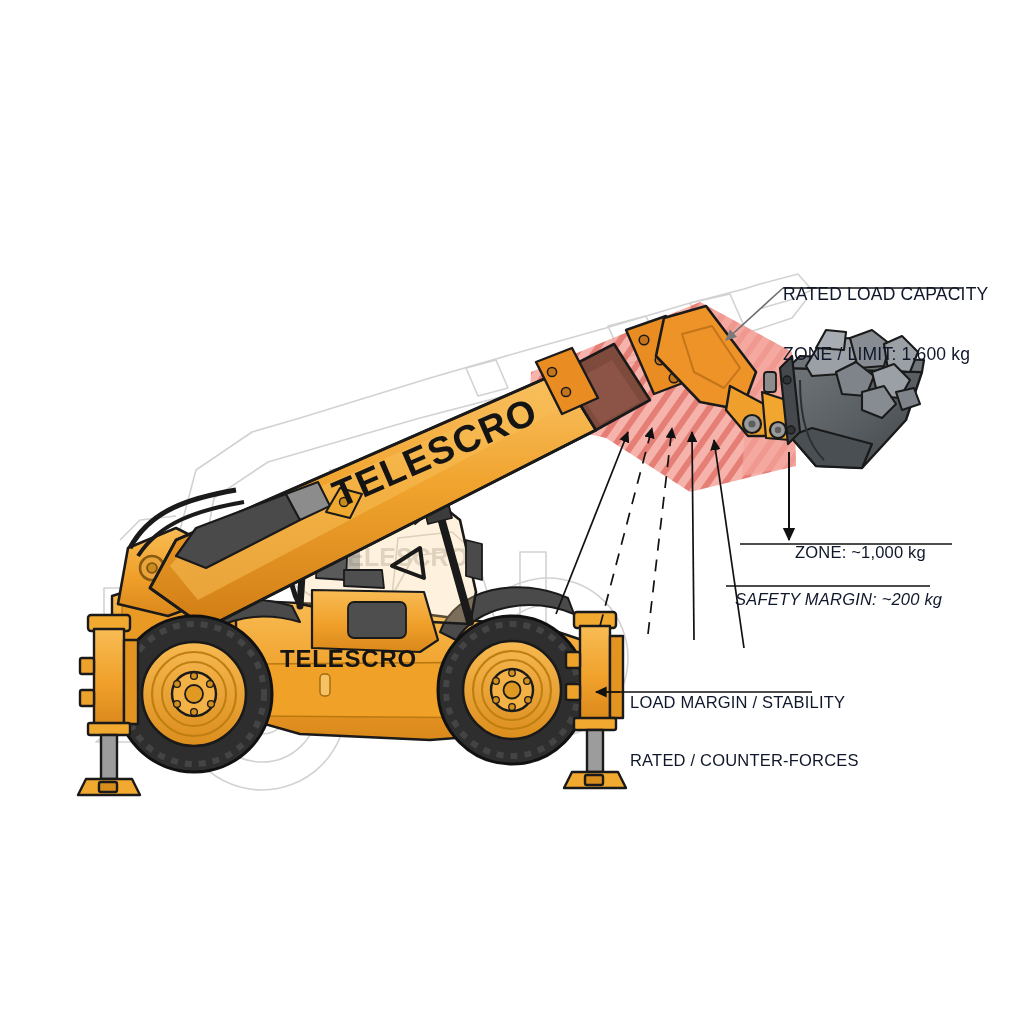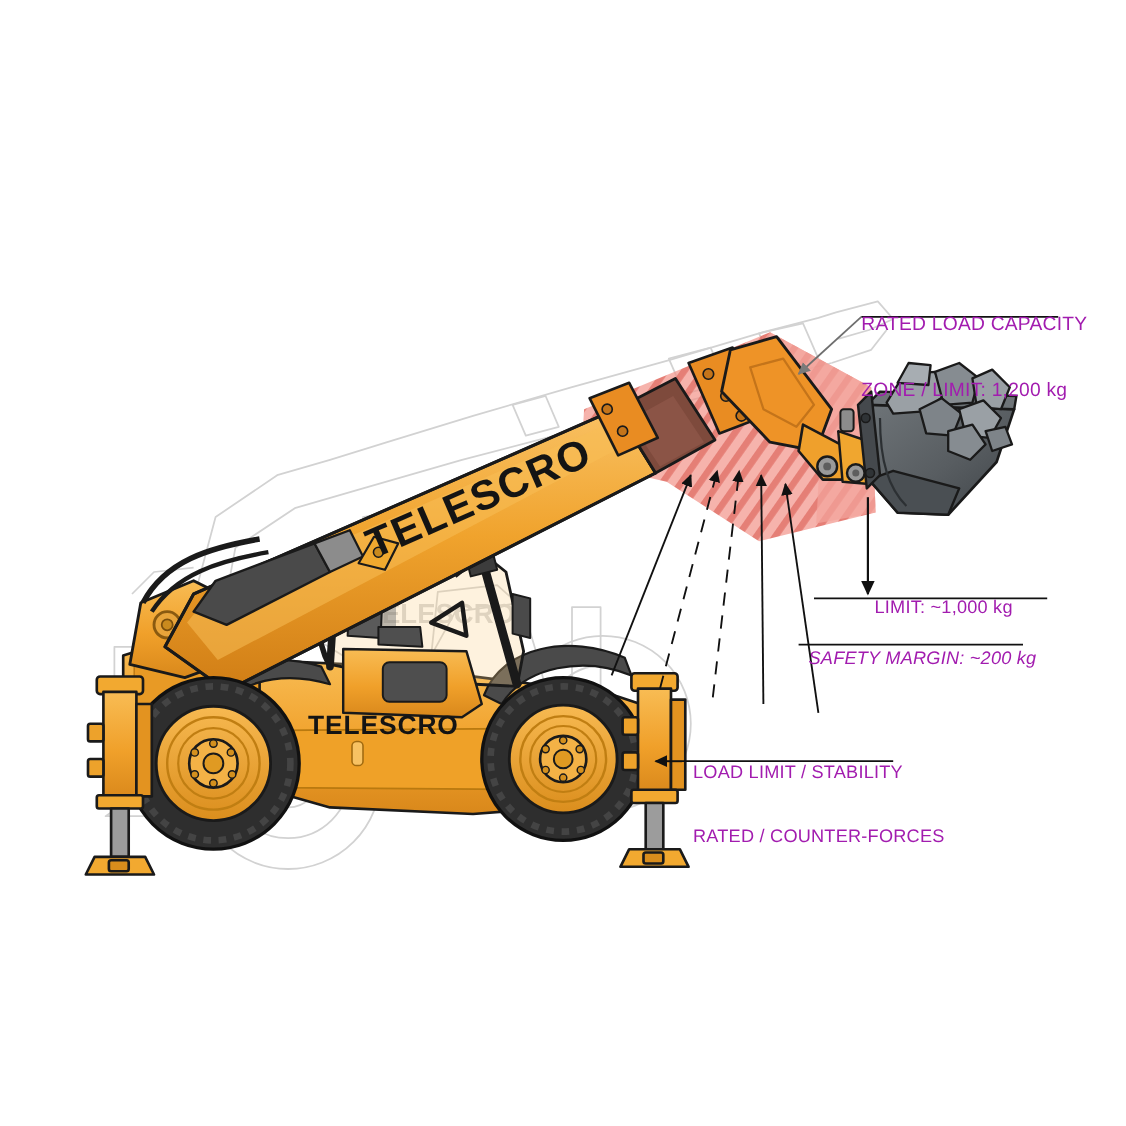--- a/index.html
+++ b/index.html
@@ -21,21 +21,21 @@
   }
   #art {
     position: absolute;
     inset: 0;
     width: 1024px;
     height: 1024px;
   }
   .ann {
     position: absolute;
     font-family: "Liberation Sans", sans-serif;
-    color: #a21caf;
+    color: #0f172a;
     letter-spacing: 0.2px;
     white-space: pre;
     line-height: 1.16;
   }
   .ann-lg { font-size: 17.5px; }
   .ann-md { font-size: 16.5px; }
   #ann-rated  { left: 783px; top: 243px; }
   #ann-load   { left: 795px; top: 505px; }
   #ann-safety { left: 735px; top: 552px; font-style: italic; }
   #ann-forces { left: 630px; top: 655px; }
@@ -306,29 +306,29 @@
 
       <path d="M930 586 L726 586" stroke="#111111" stroke-width="1.6"></path>
 
       <path d="M812 692 L620 692" stroke="#111111" stroke-width="1.6"></path>
       <path d="M620 692 L596 692" stroke="#111111" stroke-width="1.8" marker-end="url(#mkBlack)"></path>
     </g>
   </svg>
 
   <div class="ann ann-lg" id="ann-rated">
     <div>RATED LOAD CAPACITY</div>
-    <div>ZONE / LIMIT: 1,200 kg</div>
+    <div>ZONE / LIMIT: 1,600 kg</div>
   </div>
 
   <div class="ann ann-md" id="ann-load">
-    <div>LIMIT: ~1,000 kg</div>
+    <div>ZONE: ~1,000 kg</div>
   </div>
 
   <div class="ann ann-md" id="ann-safety">
     <div>SAFETY MARGIN: ~200 kg</div>
   </div>
 
   <div class="ann ann-md" id="ann-forces">
-    <div>LOAD LIMIT / STABILITY</div>
+    <div>LOAD MARGIN / STABILITY</div>
     <div>RATED / COUNTER-FORCES</div>
   </div>
 
 </div>
 
 </body></html>

